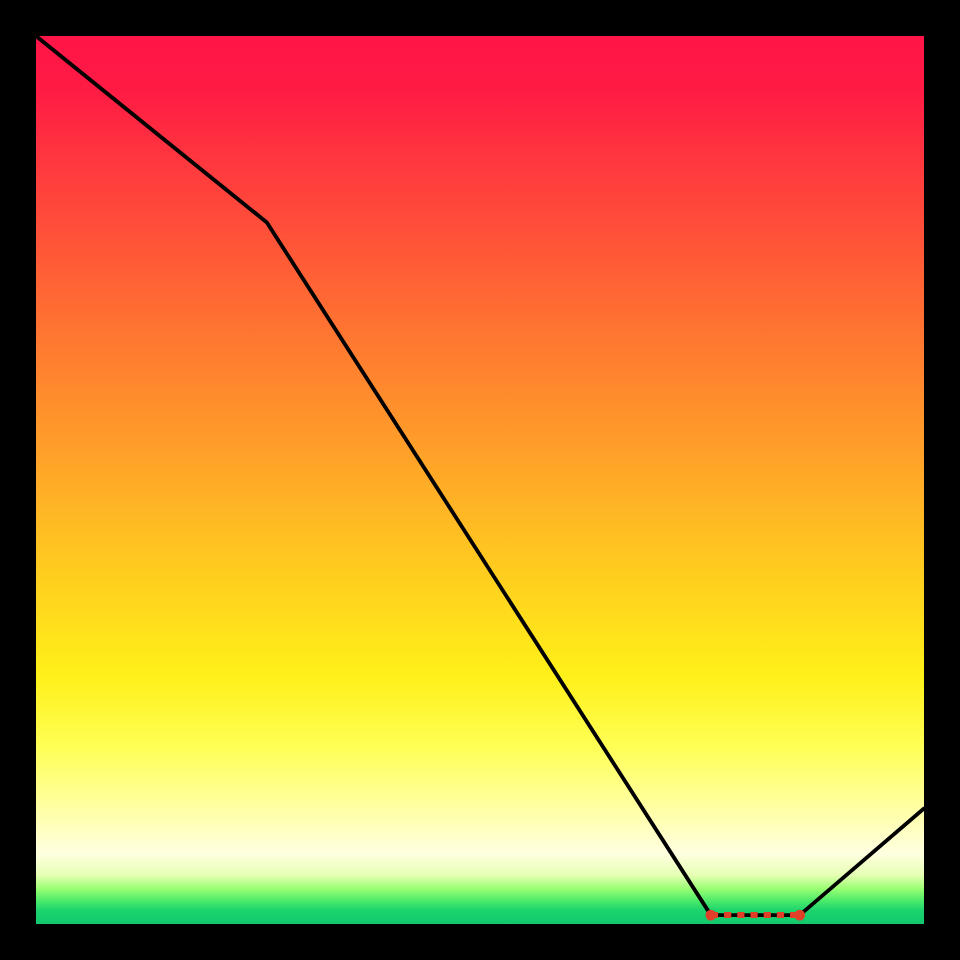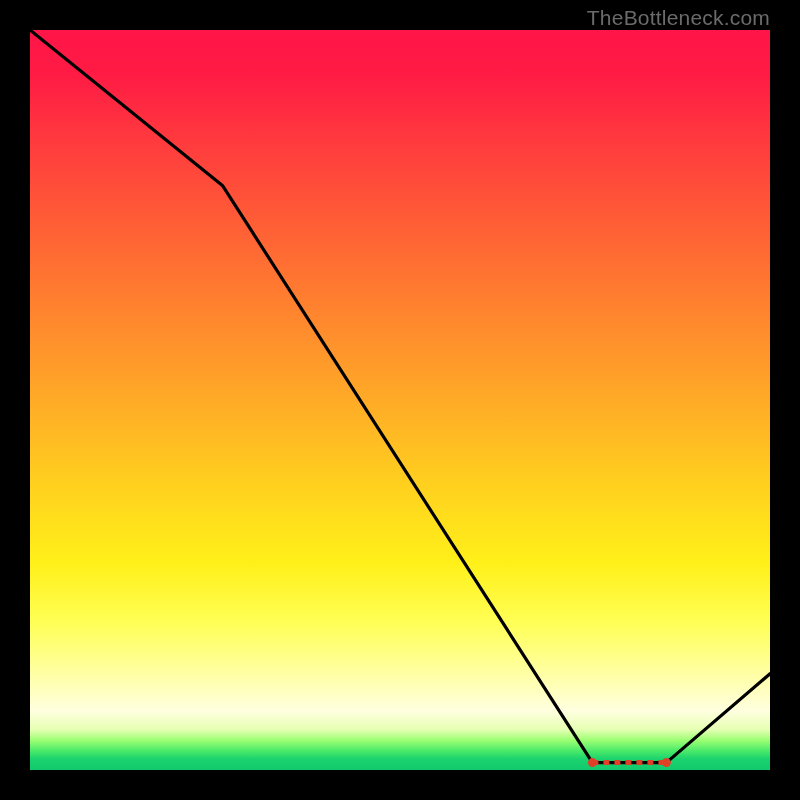--- a/index.html
+++ b/index.html
@@ -58,21 +58,20 @@
     left: 0;
     top: 0;
     width: 740px;
     height: 740px;
   }
 </style>
 </head>
 <body>
 
 <div class="frame">
-  <div class="watermark">TheBottleneck.com</div>
 
   <div class="plot-area">
     <svg class="overlay" viewBox="0 0 740 740" preserveAspectRatio="none">
       <g>
         <polyline id="curve-poly" fill="none" stroke="#000" stroke-width="3.2" stroke-linejoin="round" stroke-linecap="round" points="0.0,0.0 192.4,155.4 562.4,732.6 636.4,732.6 740.0,643.8"></polyline>
       </g>
       <g id="marker-layer">
           <line x1="562.4" x2="636.4" y1="732.6" y2="732.6" stroke="#e04028" stroke-width="5" stroke-dasharray="6 5"></line>
           <circle cx="562.4" cy="732.6" r="4.5" fill="#e04028"></circle>
           <circle cx="636.4" cy="732.6" r="4.5" fill="#e04028"></circle>

